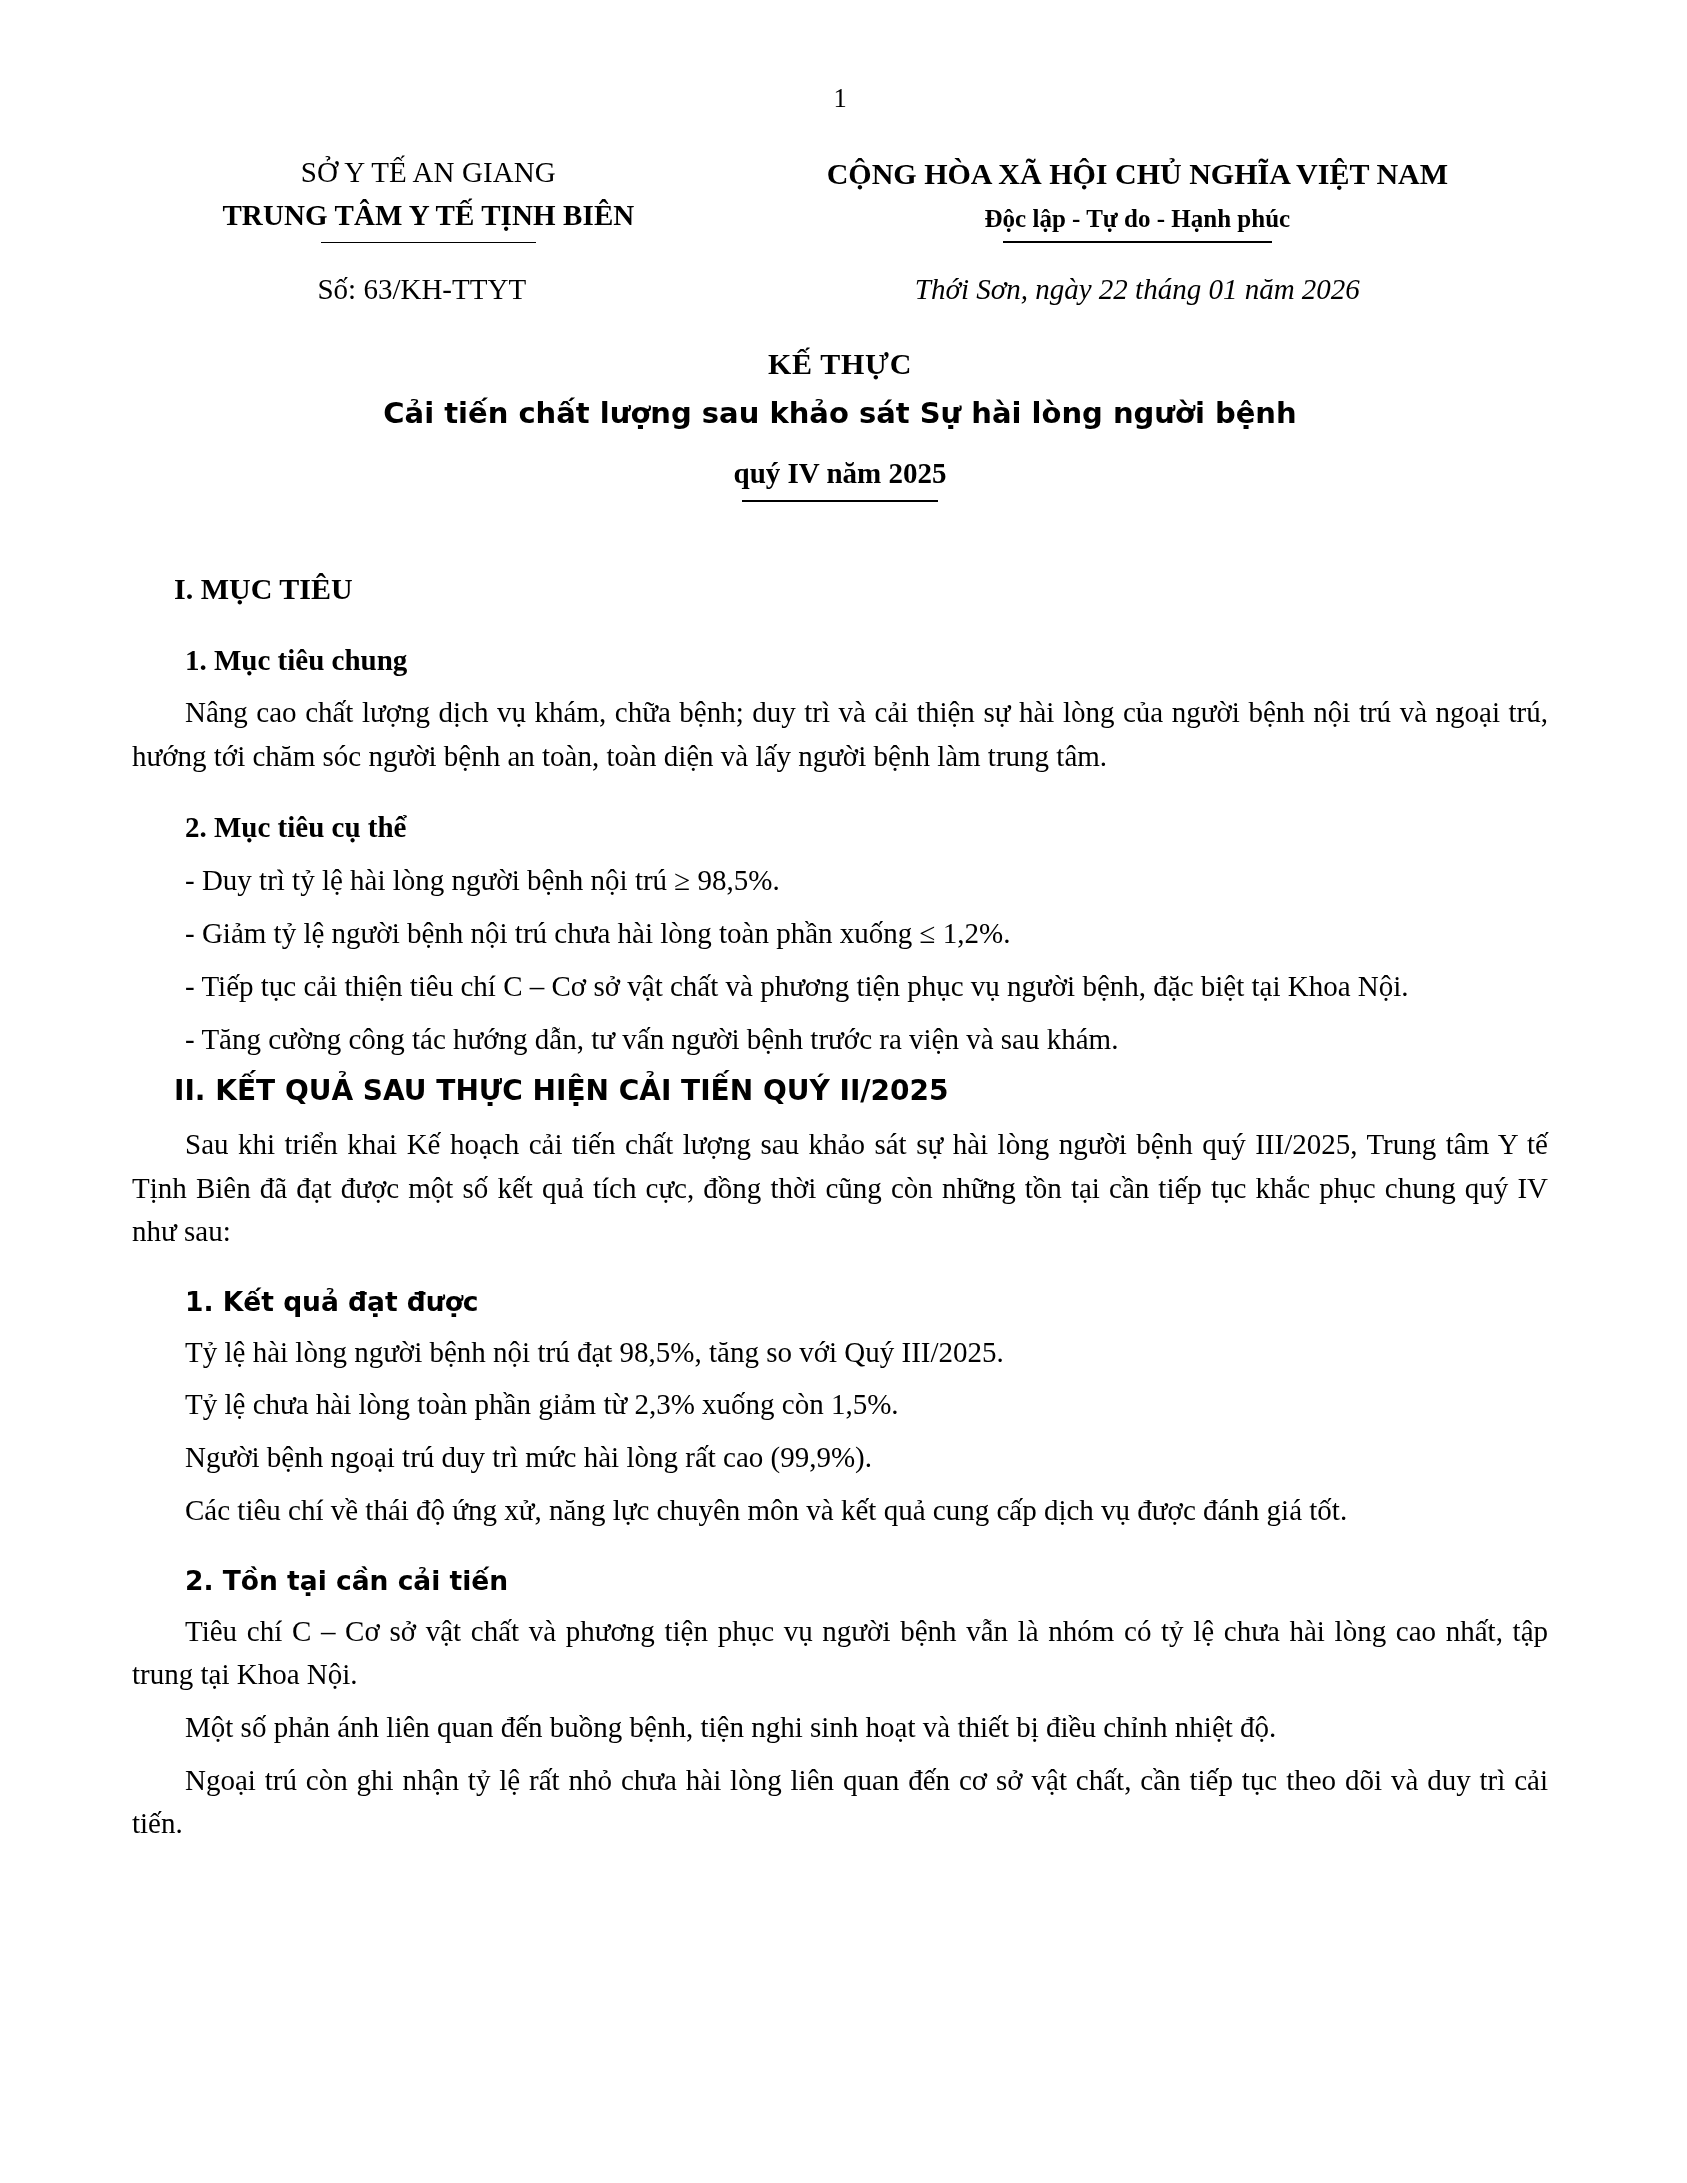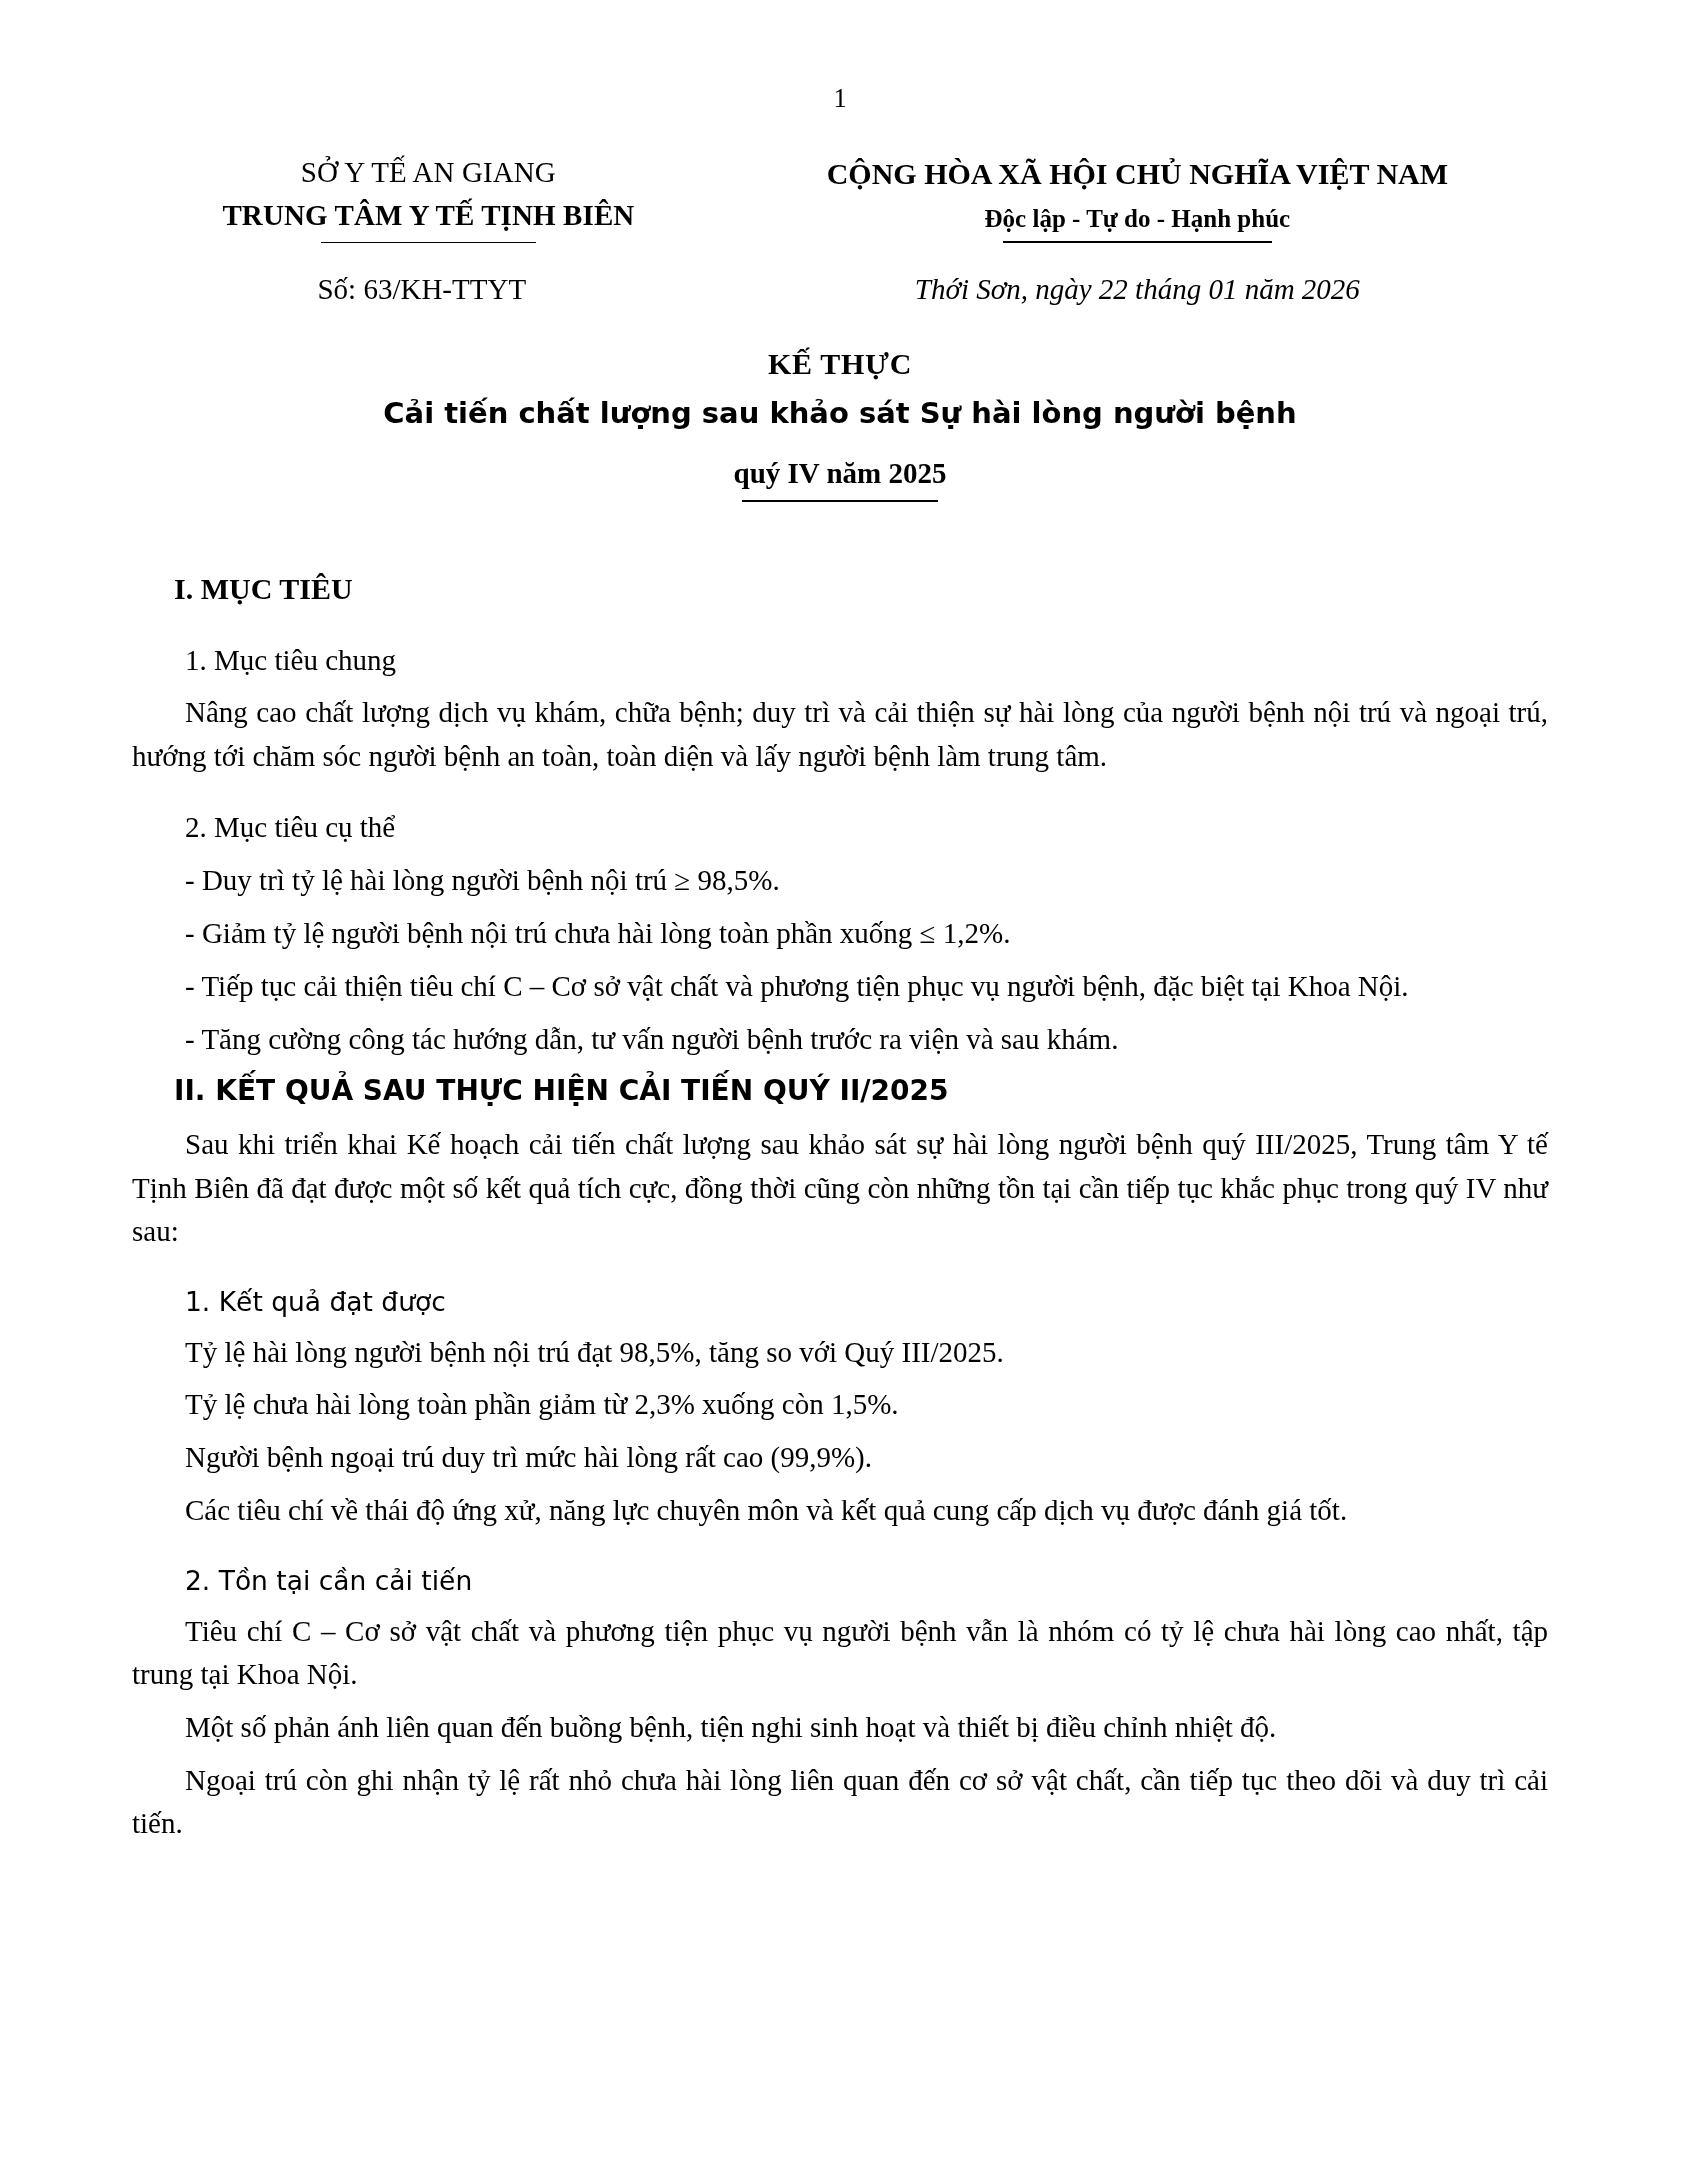--- a/index.html
+++ b/index.html
@@ -152,21 +152,21 @@
   .indent {
     text-indent: 53px;
   }
   .heading-1 {
     font-weight: bold;
     text-indent: 42px;
     font-size: 30px;
     margin-bottom: 10.6px;
   }
   .heading-2 {
-    font-weight: normal;
+    font-weight: bold;
     text-indent: 53px;
     margin-bottom: 9.3px;
     margin-top: 28px;
   }
   .heading-2.sans {
     font-family: "DejaVu Sans", "Liberation Sans", sans-serif;
     font-size: 26.5px;
   }
   .heading-1.sans {
     font-family: "DejaVu Sans", "Liberation Sans", sans-serif;
@@ -211,21 +211,21 @@
     <p class="heading-2">1. Mục tiêu chung</p>
     <p class="indent">Nâng cao chất lượng dịch vụ khám, chữa bệnh; duy trì và cải thiện sự hài lòng của người bệnh nội trú và ngoại trú, hướng tới chăm sóc người bệnh an toàn, toàn diện và lấy người bệnh làm trung tâm.</p>
 
     <p class="heading-2">2. Mục tiêu cụ thể</p>
     <p class="bullet">- Duy trì tỷ lệ hài lòng người bệnh nội trú ≥ 98,5%.</p>
     <p class="bullet">- Giảm tỷ lệ người bệnh nội trú chưa hài lòng toàn phần xuống ≤ 1,2%.</p>
     <p class="bullet">- Tiếp tục cải thiện tiêu chí C – Cơ sở vật chất và phương tiện phục vụ người bệnh, đặc biệt tại Khoa Nội.</p>
     <p class="bullet">- Tăng cường công tác hướng dẫn, tư vấn người bệnh trước ra viện và sau khám.</p>
 
     <p class="heading-1 sans">II. KẾT QUẢ SAU THỰC HIỆN CẢI TIẾN QUÝ II/2025</p>
-    <p class="indent">Sau khi triển khai Kế hoạch cải tiến chất lượng sau khảo sát sự hài lòng người bệnh quý III/2025, Trung tâm Y tế Tịnh Biên đã đạt được một số kết quả tích cực, đồng thời cũng còn những tồn tại cần tiếp tục khắc phục trong quý IV như sau:</p>
+    <p class="indent">Sau khi triển khai Kế hoạch cải tiến chất lượng sau khảo sát sự hài lòng người bệnh quý III/2025, Trung tâm Y tế Tịnh Biên đã đạt được một số kết quả tích cực, đồng thời cũng còn những tồn tại cần tiếp tục khắc phục chung quý IV như sau:</p>
 
     <p class="heading-2 sans">1. Kết quả đạt được</p>
     <p class="indent">Tỷ lệ hài lòng người bệnh nội trú đạt 98,5%, tăng so với Quý III/2025.</p>
     <p class="indent">Tỷ lệ chưa hài lòng toàn phần giảm từ 2,3% xuống còn 1,5%.</p>
     <p class="indent">Người bệnh ngoại trú duy trì mức hài lòng rất cao (99,9%).</p>
     <p class="indent">Các tiêu chí về thái độ ứng xử, năng lực chuyên môn và kết quả cung cấp dịch vụ được đánh giá tốt.</p>
 
     <p class="heading-2 sans">2. Tồn tại cần cải tiến</p>
     <p class="indent">Tiêu chí C – Cơ sở vật chất và phương tiện phục vụ người bệnh vẫn là nhóm có tỷ lệ chưa hài lòng cao nhất, tập trung tại Khoa Nội.</p>
     <p class="indent">Một số phản ánh liên quan đến buồng bệnh, tiện nghi sinh hoạt và thiết bị điều chỉnh nhiệt độ.</p>

